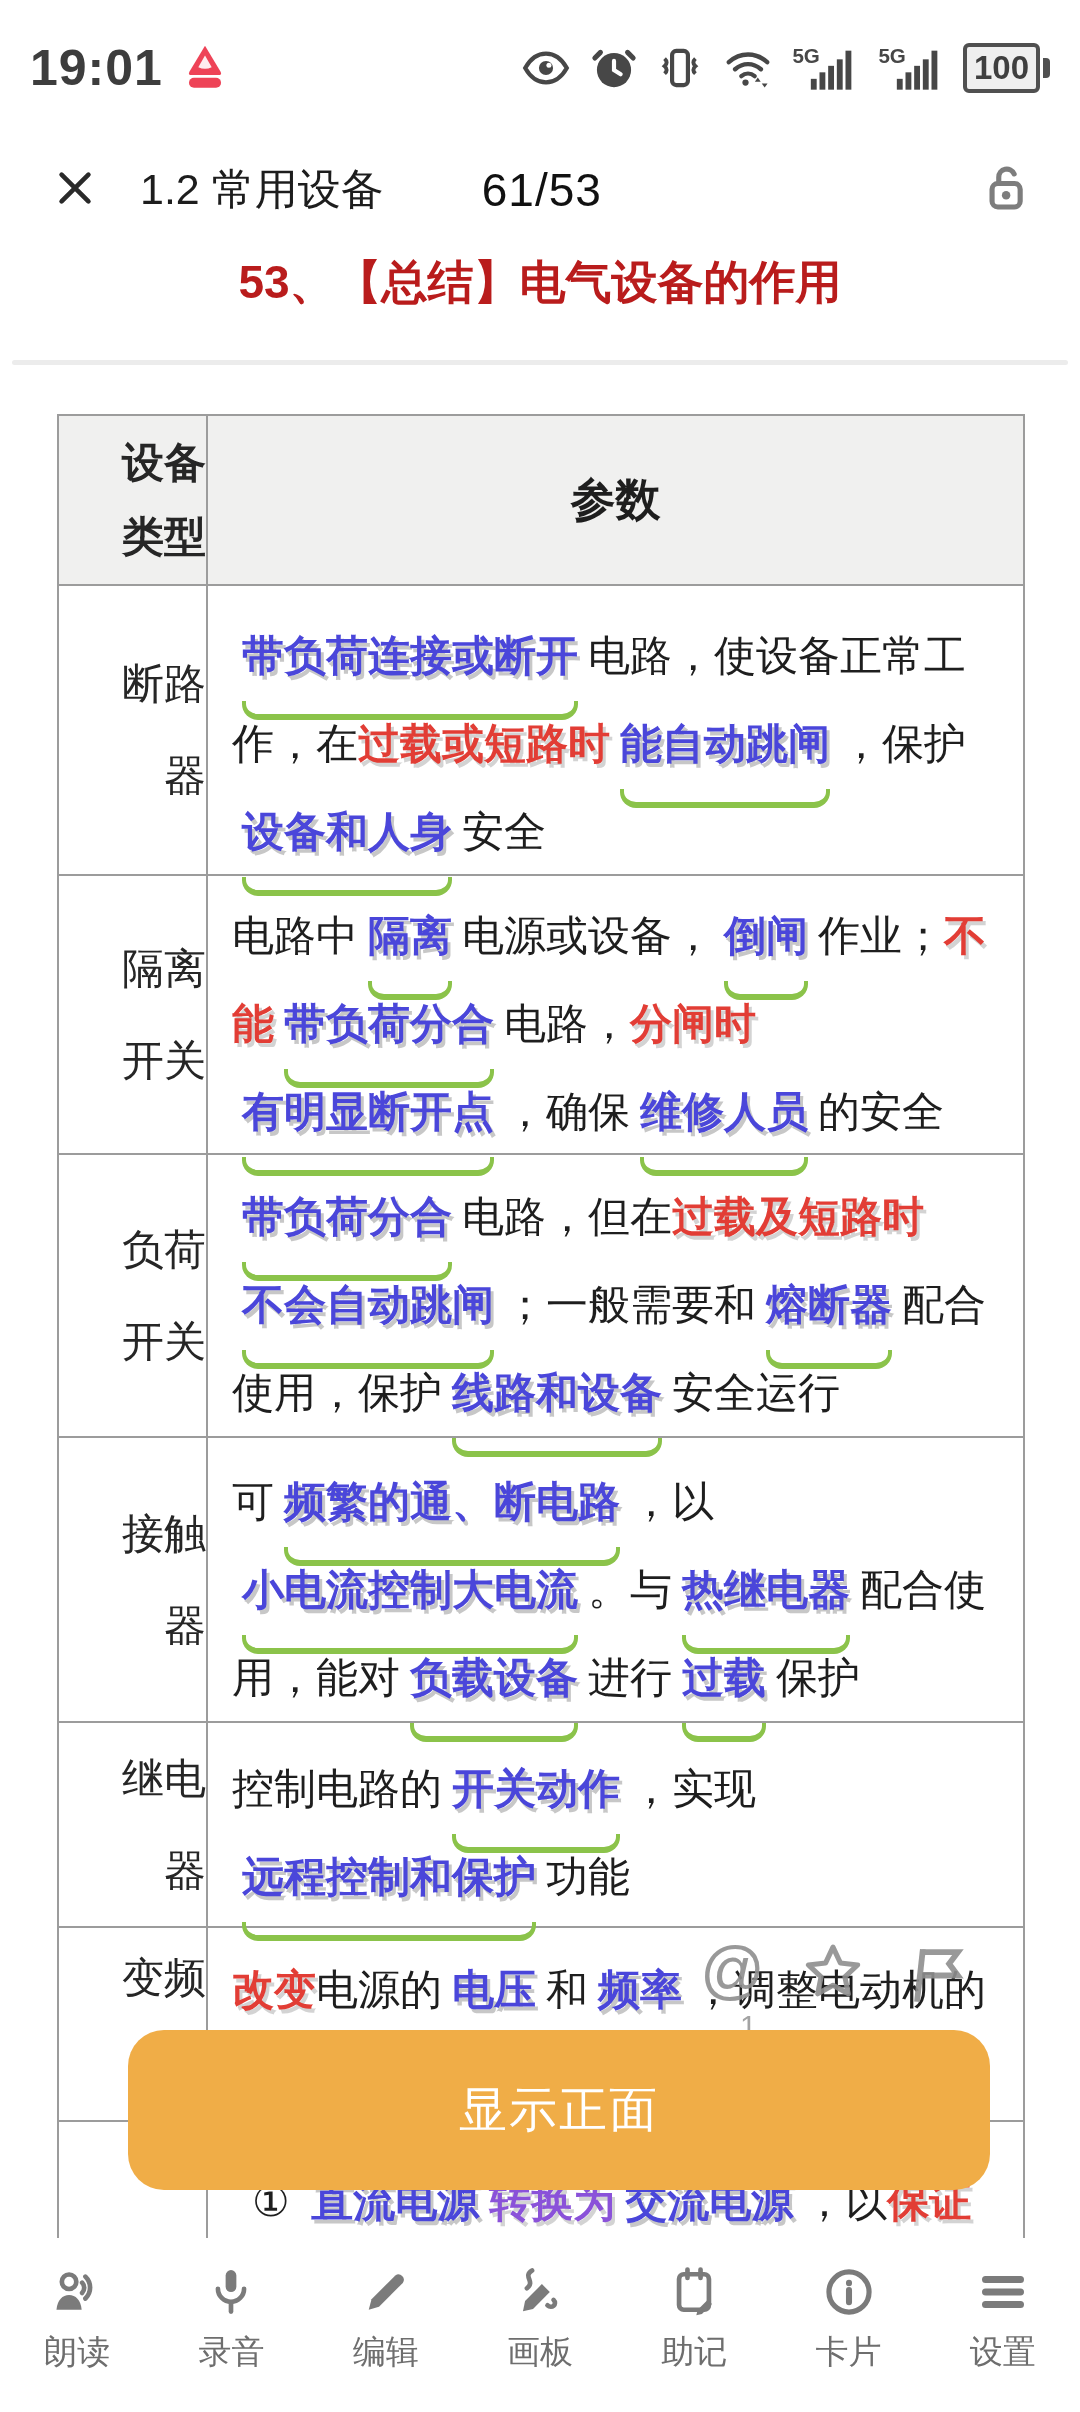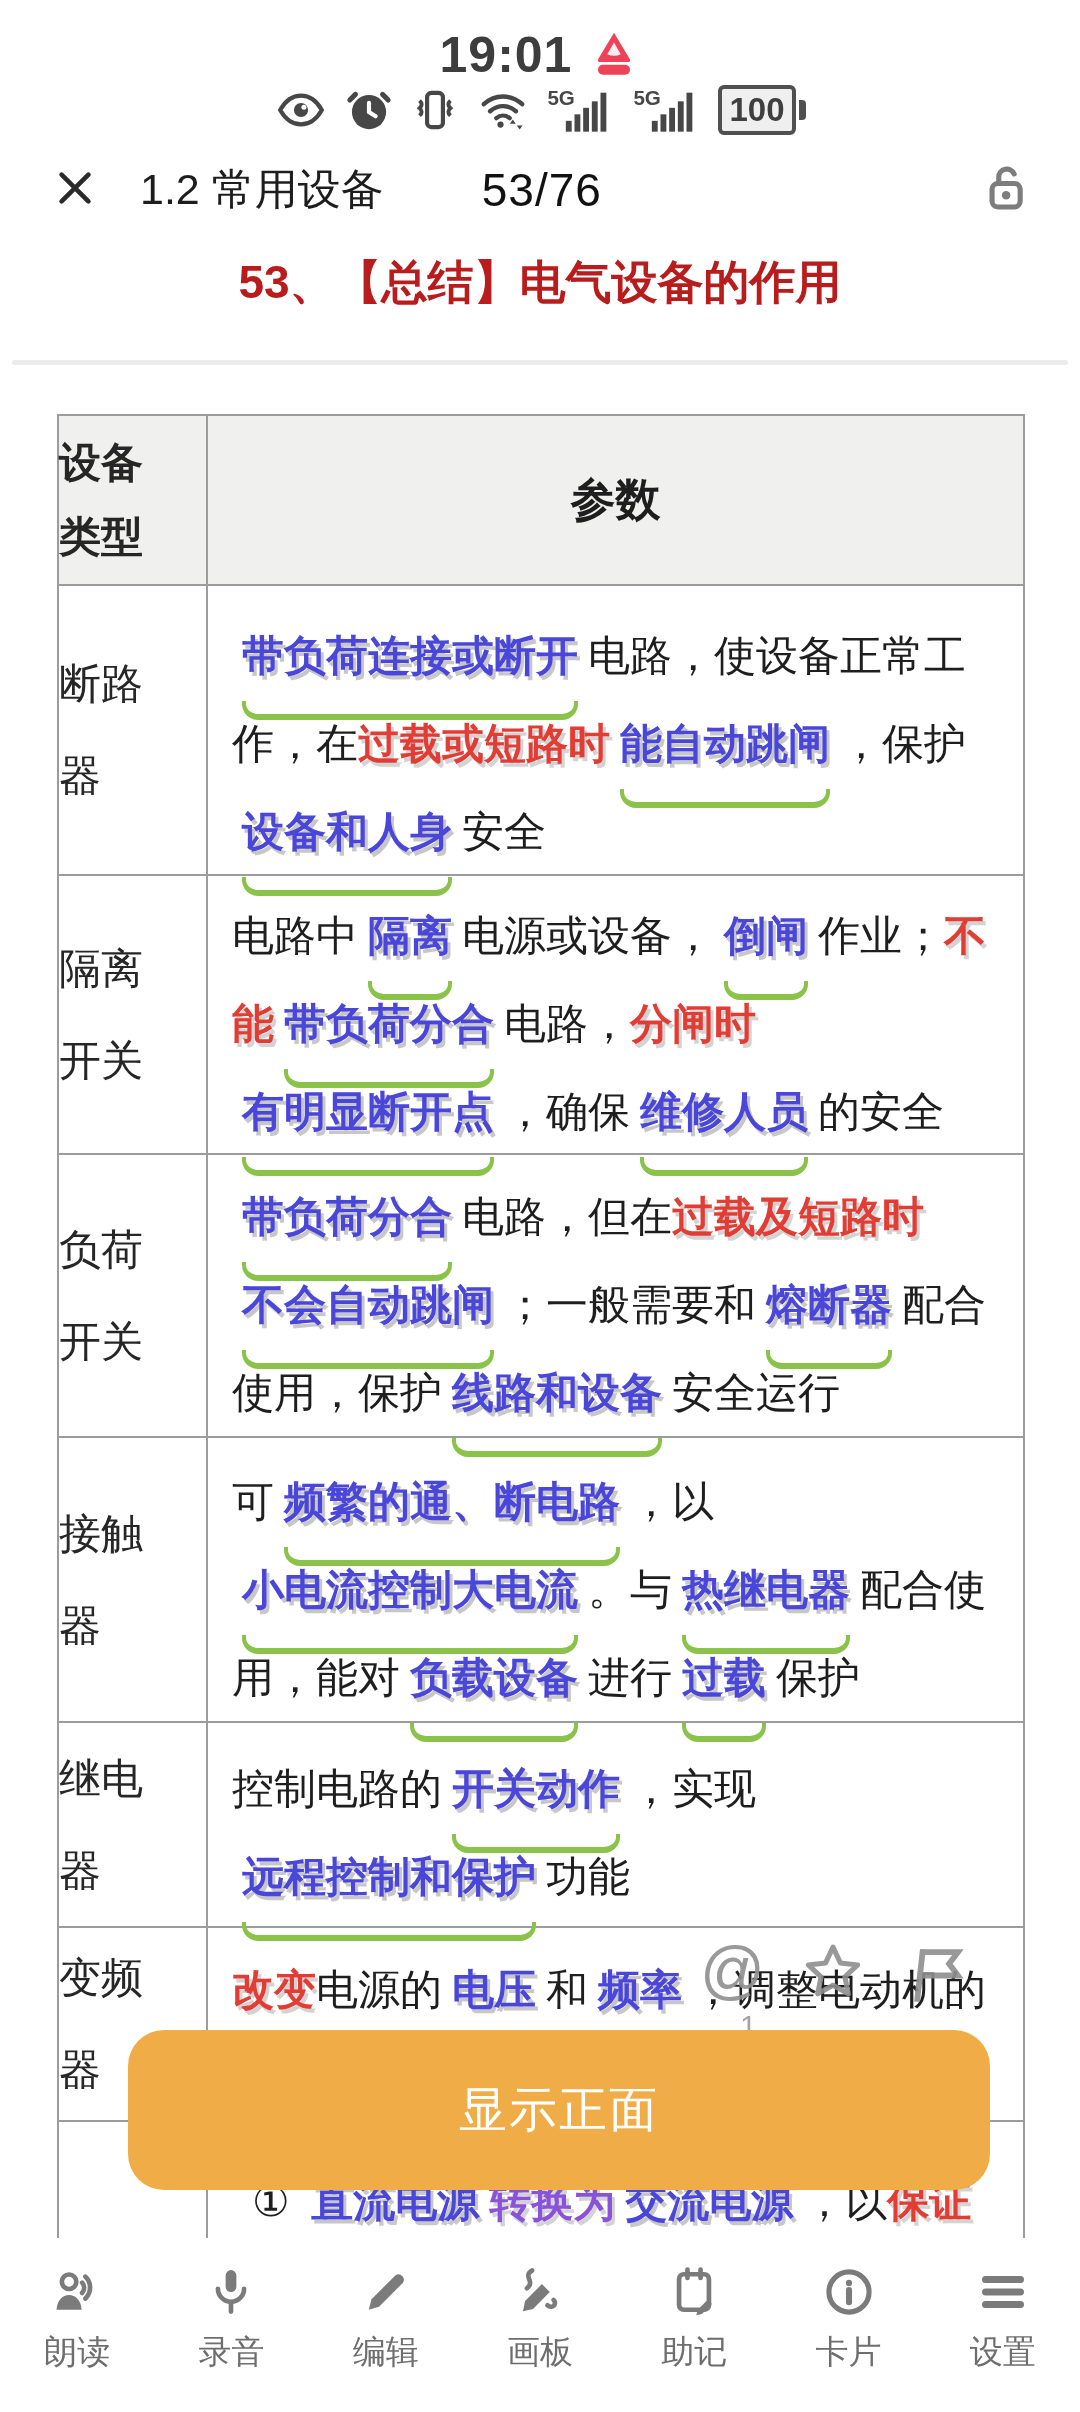--- a/index.html
+++ b/index.html
@@ -1,21 +1,21 @@
 <!DOCTYPE html>
 <html><head>
 <meta charset="utf-8">
 <style>
   html,body{margin:0;padding:0;background:#fff;}
   #screen{position:relative;width:1080px;height:2412px;background:#ffffff;overflow:hidden;
           font-family:"Liberation Sans","DejaVu Sans",sans-serif;}
 
   
   .statusbar{position:absolute;top:26px;left:0;right:0;height:84px;display:flex;
-             justify-content:space-between;align-items:center;padding:0 30px;box-sizing:border-box;flex-direction:column;}
+             justify-content:space-between;align-items:center;padding:0 30px;box-sizing:border-box;}
   .sb-left{display:flex;align-items:center;gap:16px;}
   .sb-time{font-size:50px;font-weight:600;color:#3d3d3d;letter-spacing:1px;}
   .sb-right{display:flex;align-items:center;gap:16px;color:#474747;}
   .sb-right svg{display:block;}
   .battery{display:flex;align-items:center;}
   .battery .shell{border:4px solid #505050;border-radius:6px;padding:1px 7px;
                   font-size:33px;font-weight:700;color:#3f3f3f;background:#efefef;line-height:1.2;}
   .battery .nub{width:7px;height:20px;background:#505050;border-radius:0 4px 4px 0;margin-left:3px;}
 
   
@@ -29,21 +29,21 @@
   .cardtitle{position:absolute;top:252px;left:0;right:0;text-align:center;
              font-size:46px;font-weight:600;color:#b91c1c;}
   .divider{position:absolute;top:360px;left:12px;right:12px;height:5px;background:#ececec;border-radius:3px;}
 
   
   .table{position:absolute;left:57px;top:414px;width:968px;box-sizing:border-box;
          border:2px solid #9c9c9c;background:#fff;}
   .tr{display:flex;border-bottom:2px solid #9c9c9c;box-sizing:border-box;}
   .tr:last-child{border-bottom:none;gap:20px;}
   .c1{width:149px;flex:0 0 149px;border-right:2px solid #9c9c9c;box-sizing:border-box;
-      display:flex;flex-direction:column;justify-content:center;align-items:flex-start;
+      display:flex;flex-direction:column;justify-content:center;align-items:flex-end;
       font-size:42px;color:#262626;line-height:92px;}
   .head .c1{background:#f0f0ef;font-weight:700;line-height:74px;}
   .c2{flex:1;box-sizing:border-box;font-size:42px;color:#1e1e1e;line-height:88px;
       padding:26px 14px 8px 24px;}
   .head .c2{background:#f0f0ef;display:flex;align-items:center;justify-content:center;
             font-weight:700;font-size:45px;padding:0;}
   .seg{white-space:pre-wrap;}
   .b{color:#4a46da;font-weight:700;text-shadow:3px 4px 0 rgba(130,130,130,.45);}
   .r{color:#e23d35;font-weight:700;text-shadow:3px 4px 0 rgba(130,130,130,.35);}
   .p{color:#8a52d9;font-weight:700;text-shadow:3px 4px 0 rgba(130,130,130,.35);}
@@ -146,21 +146,21 @@
     </div>
   </div>
 
   <div class="appbar">
     <span>
       <svg width="46" height="46" viewBox="0 0 24 24" fill="none" stroke="#2a2a2a" stroke-width="2.4" stroke-linecap="round">
         <path d="M5 5 L19 19 M19 5 L5 19"></path>
       </svg>
     </span>
     <span class="ab-title">1.2 常用设备</span>
-    <span class="ab-progress">53/76</span>
+    <span class="ab-progress">61/53</span>
     <span class="ab-spacer"></span>
     <span>
       <svg width="54" height="58" viewBox="0 0 24 26" fill="none" stroke="#7d7d7d" stroke-width="2.3">
         <rect x="6.2" y="11" width="12.6" height="10.5" rx="2.6"></rect>
         <path d="M9.2 11 V8.2 a3.6 3.6 0 0 1 6.9-1.5" stroke-linecap="round"></path>
         <circle cx="12.5" cy="16.2" r="1.9" fill="#7d7d7d" stroke="none"></circle>
       </svg>
     </span>
   </div>
 

